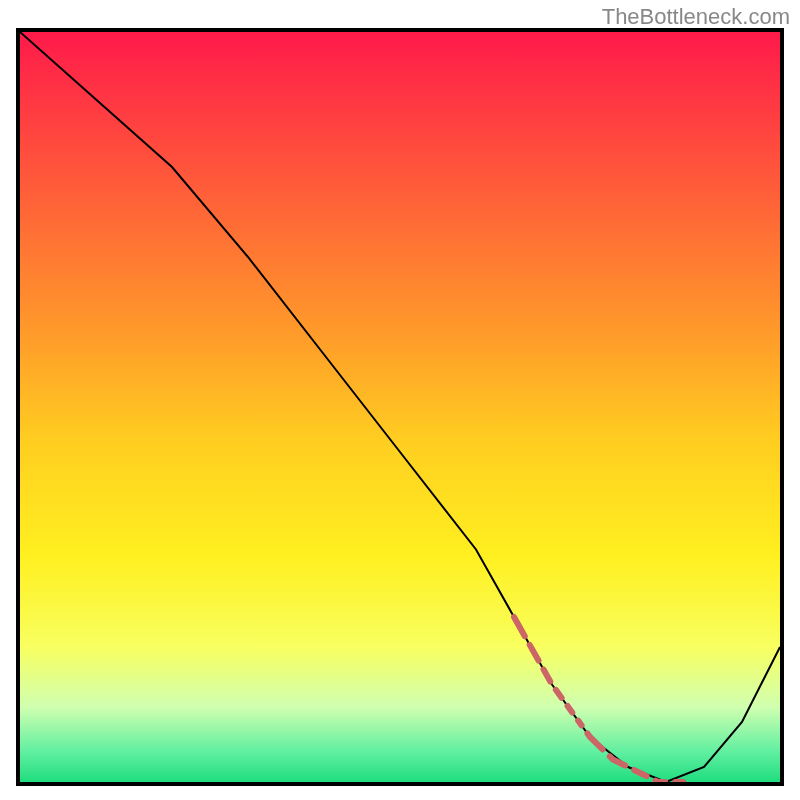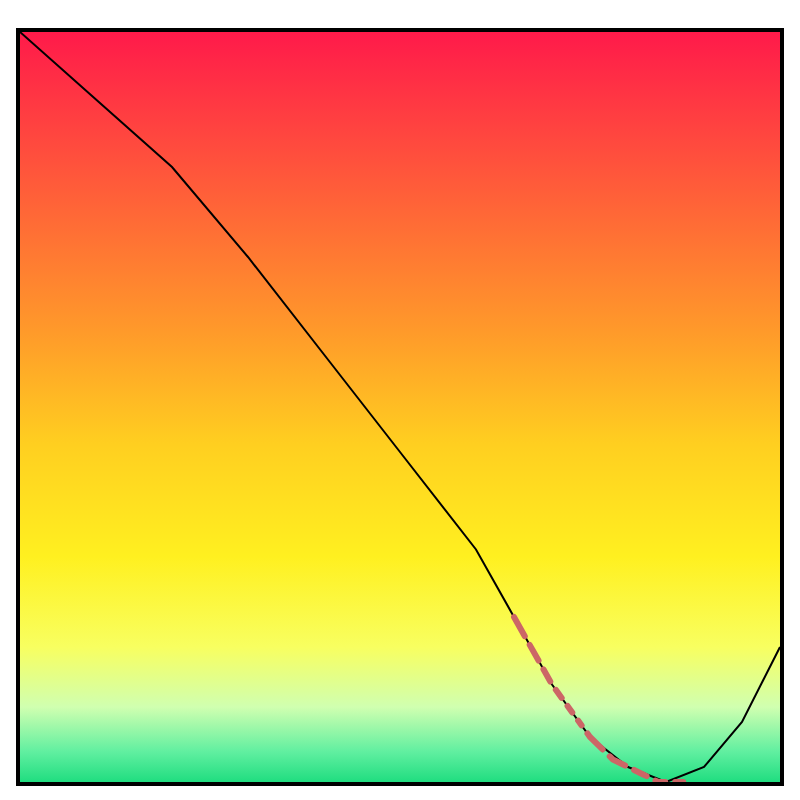--- a/index.html
+++ b/index.html
@@ -46,20 +46,21 @@
     top: 0;
     left: 0;
     width: 100%;
     height: 100%;
   }
 </style>
 </head>
 <body>
 
 <div class="container">
+  <div class="watermark">TheBottleneck.com</div>
   <div class="plot-frame">
     <svg class="gradient-bg" viewBox="0 0 760 750" preserveAspectRatio="none">
       <defs>
         <linearGradient id="bg-grad" x1="0" y1="0" x2="0" y2="1">
             <stop offset="0.0%" stop-color="#ff1a4a"></stop>
             <stop offset="20.0%" stop-color="#ff5a3a"></stop>
             <stop offset="40.0%" stop-color="#ff9a2a"></stop>
             <stop offset="55.0%" stop-color="#ffcf20"></stop>
             <stop offset="70.0%" stop-color="#fff020"></stop>
             <stop offset="82.0%" stop-color="#f8ff60"></stop>

